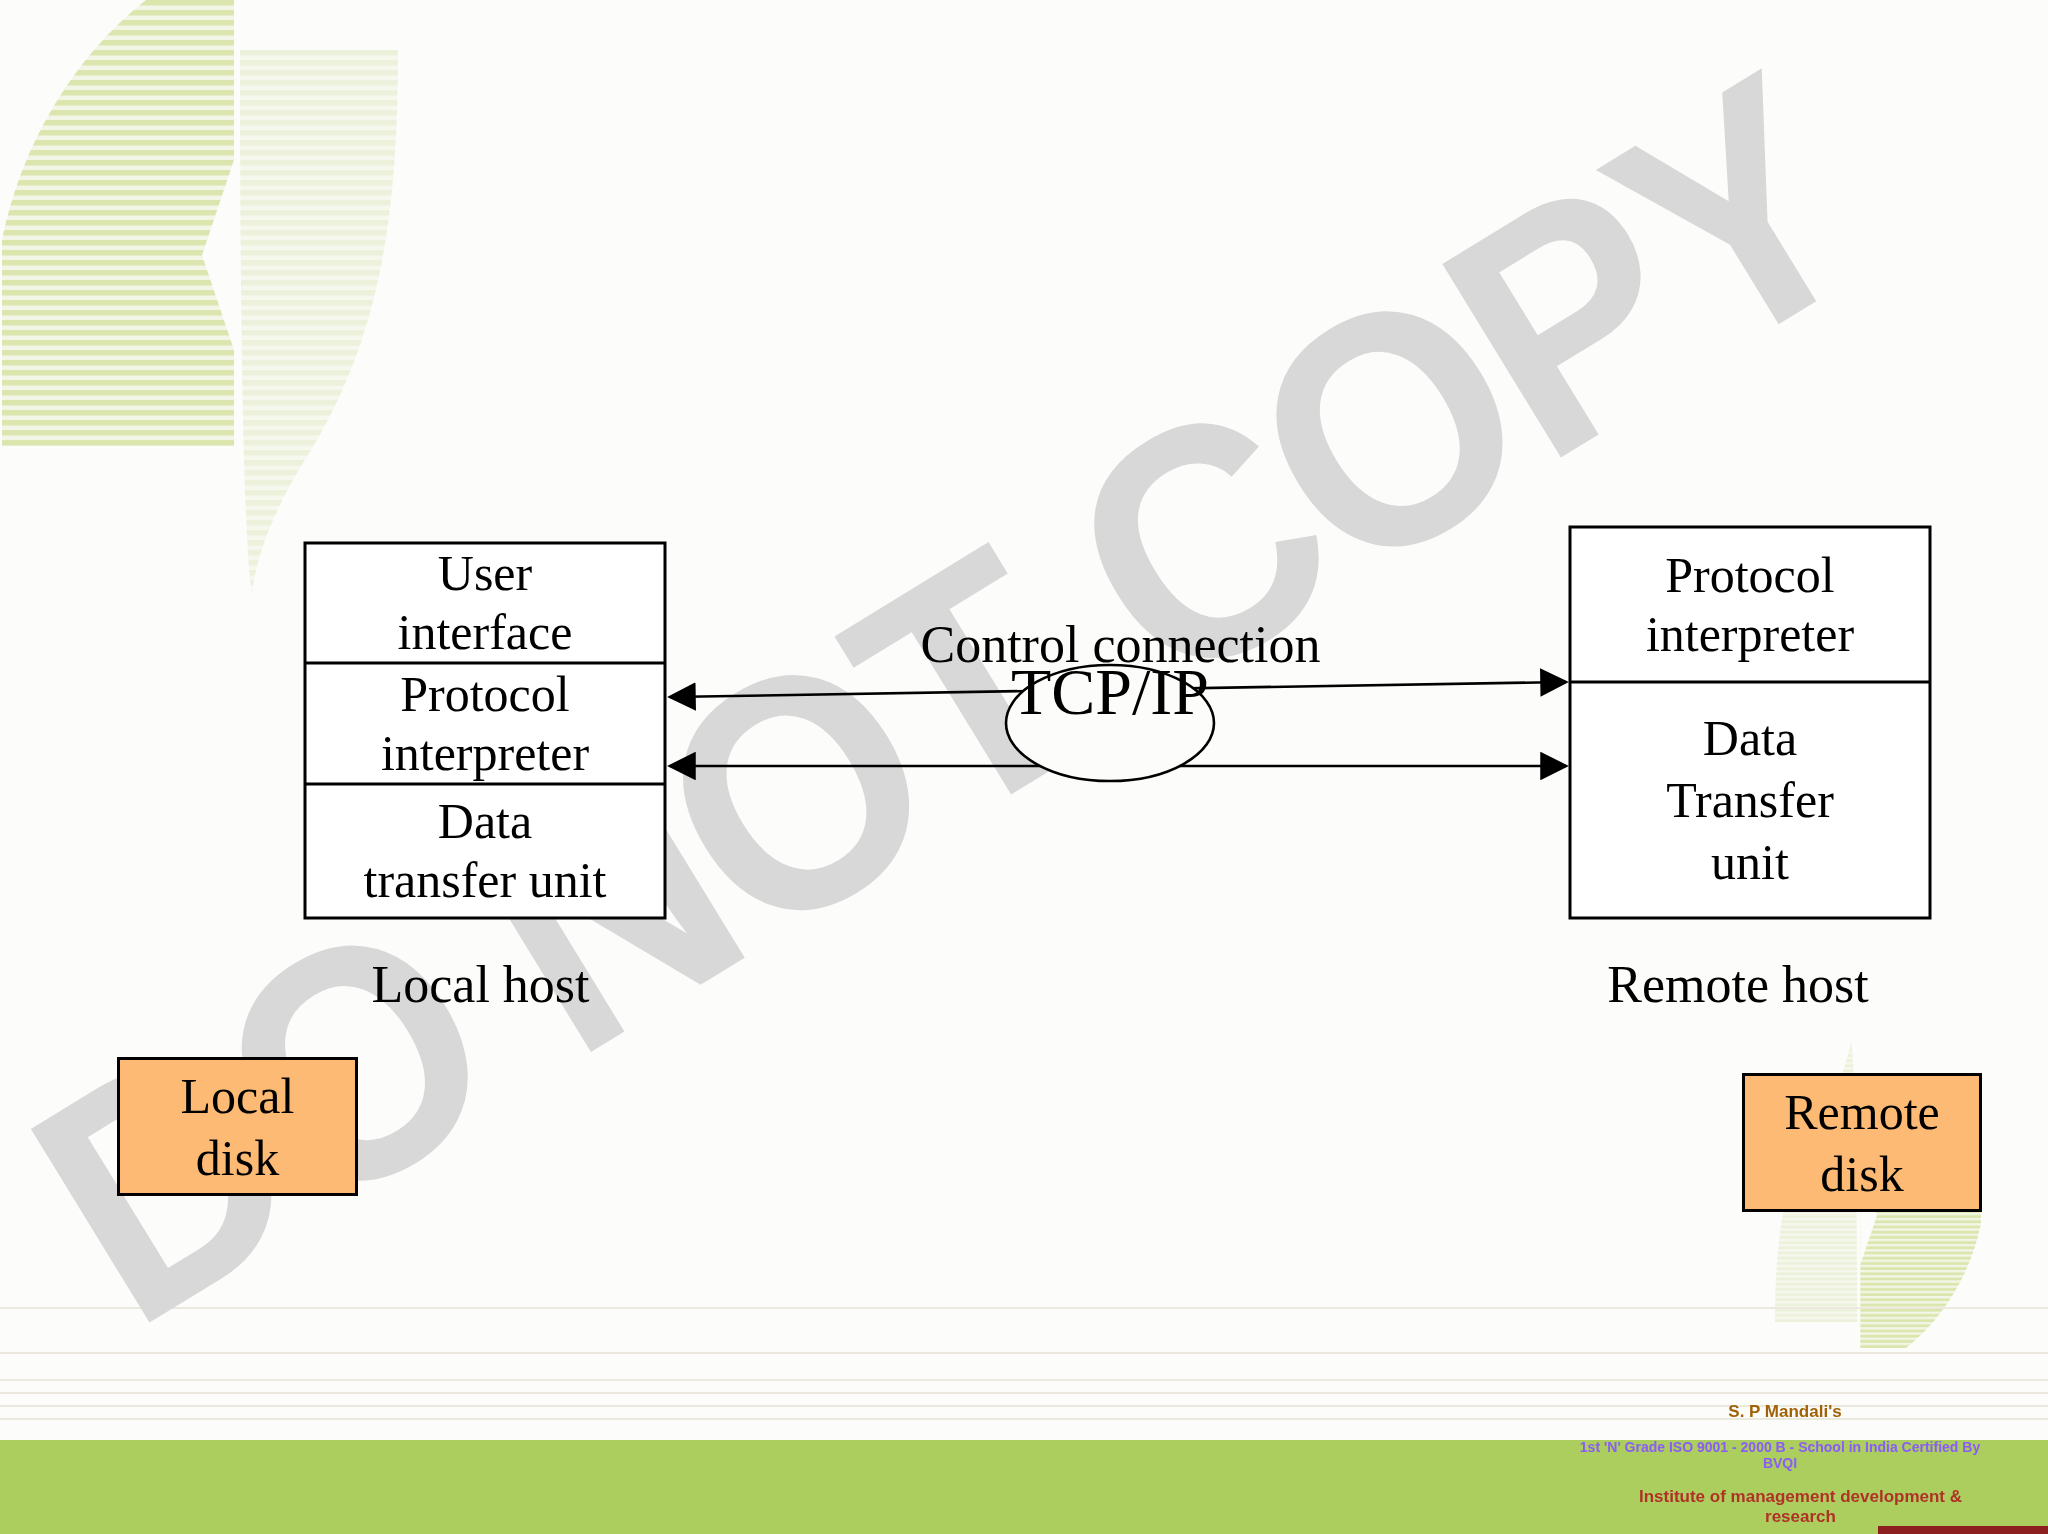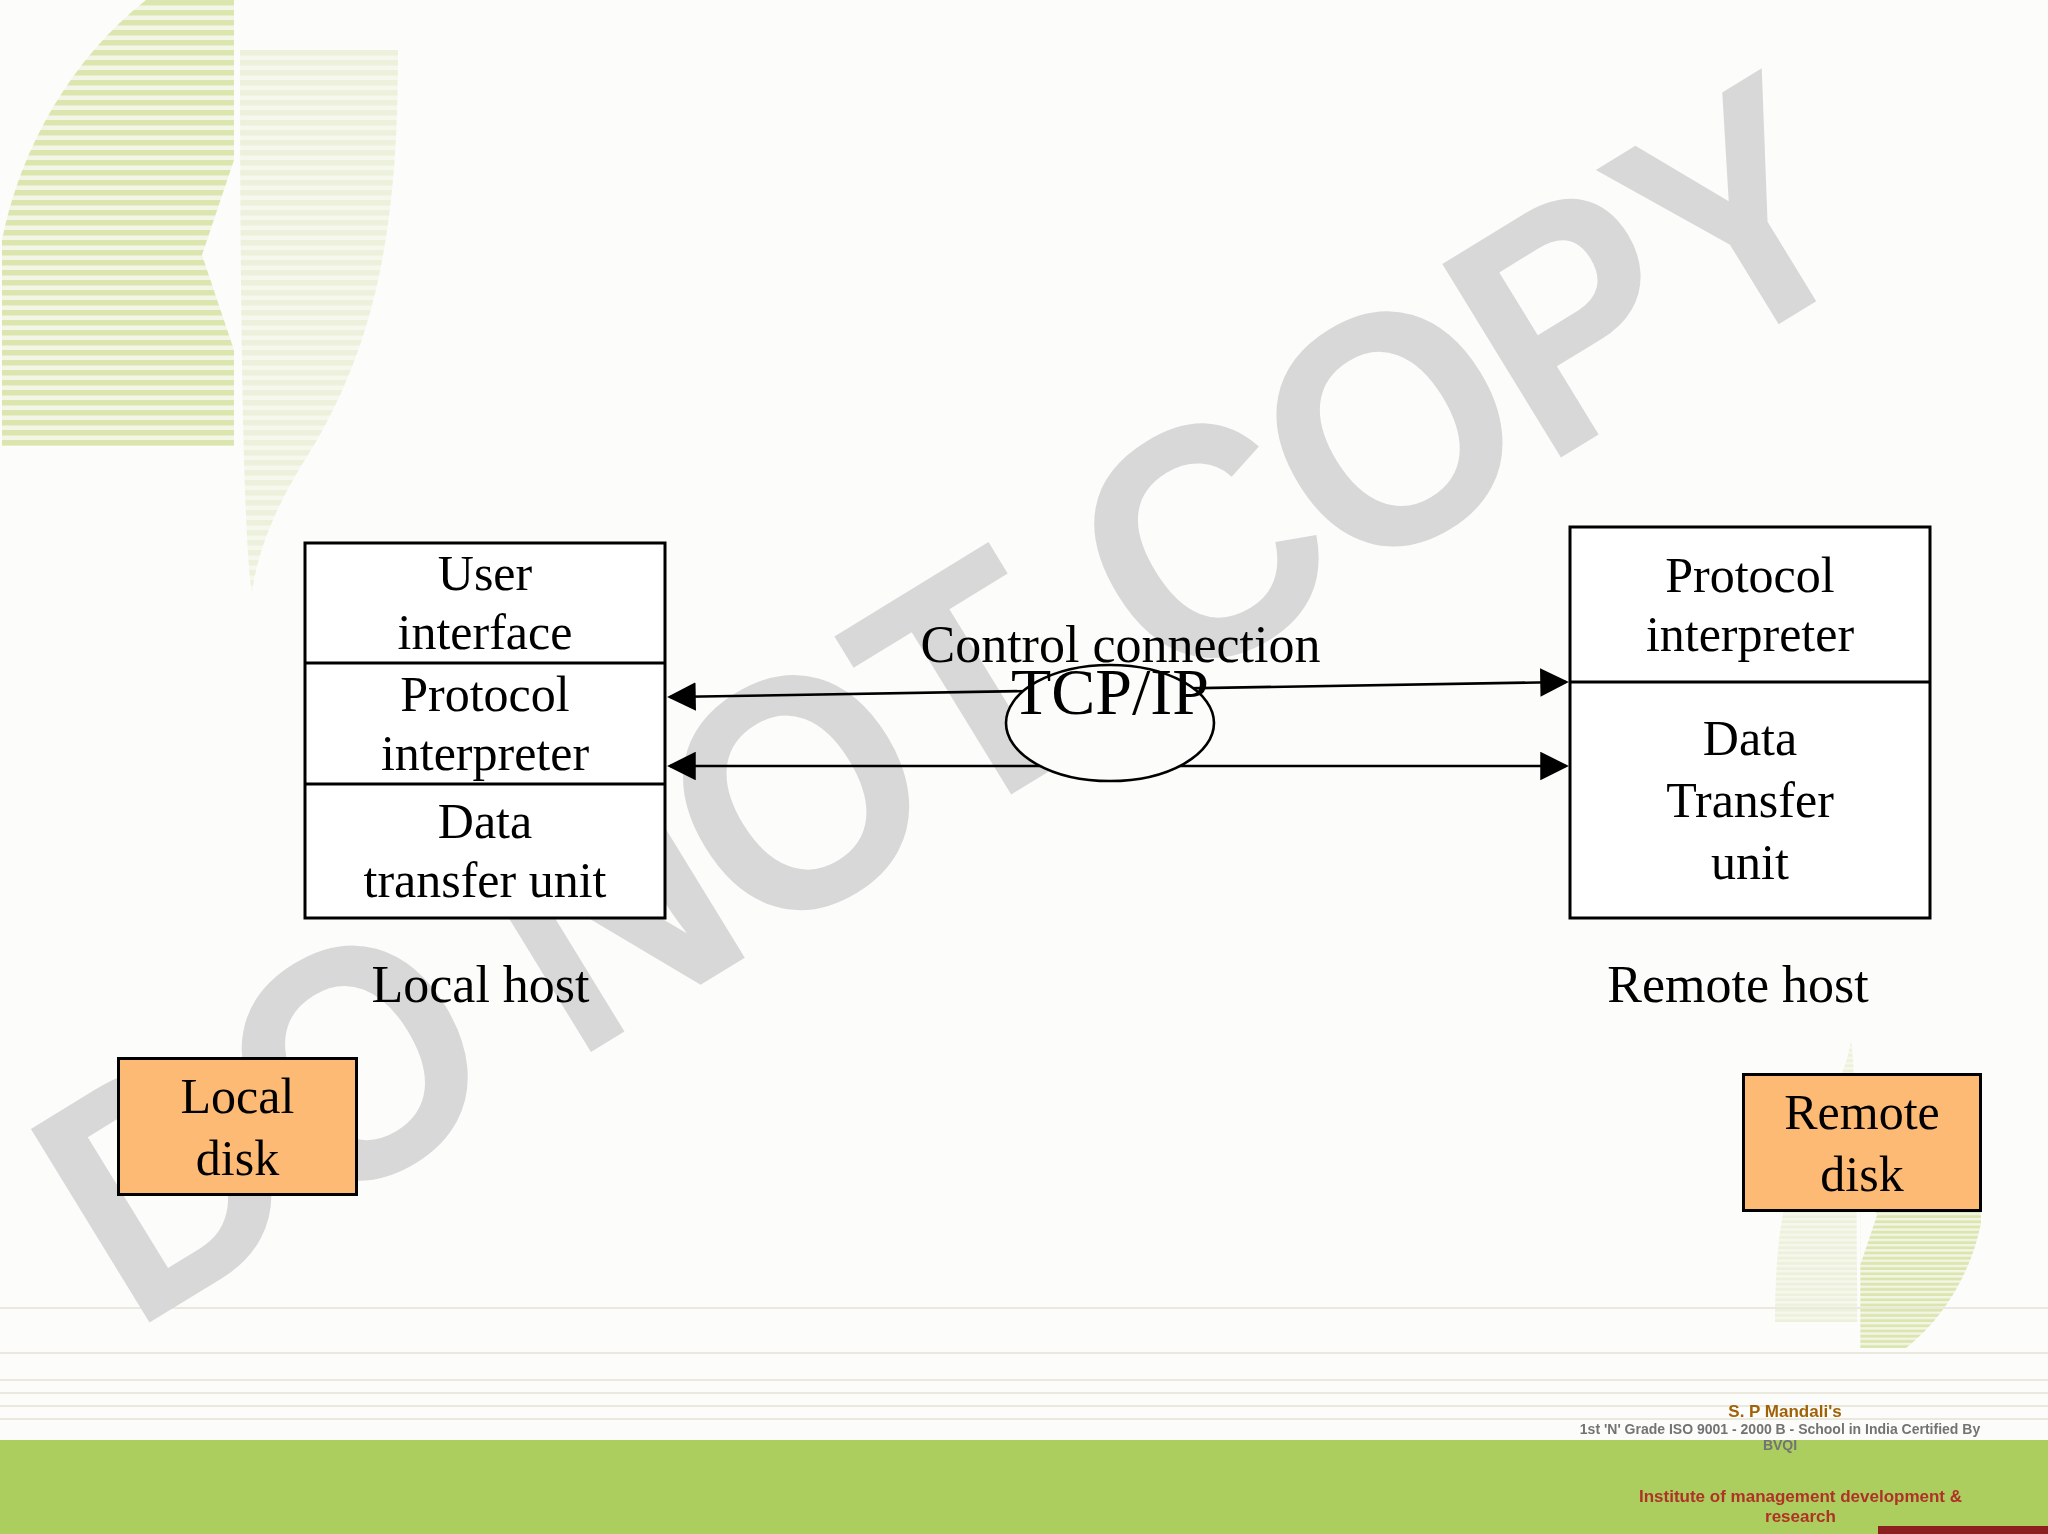--- a/index.html
+++ b/index.html
@@ -119,17 +119,17 @@
   <div class="lbl" style="left:358px;top:955px;width:245px">Local host</div>
   <div class="lbl" style="left:1593px;top:955px;width:290px">Remote host</div>
 
   <div class="diskbox" style="left:117px;top:1057px;width:235px;height:133px">Local
 disk</div>
   <div class="diskbox" style="left:1742px;top:1073px;width:234px;height:133px">Remote
 disk</div>
 
   <div class="greenbar" style="background: rgb(171, 206, 94);"></div>
   <div class="mandali" style="color: #a16207;">S. P Mandali's</div>
-  <div class="isoline" style="color: #737373;">1st 'N' Grade ISO 9001 - 2000 B - School in India Certified By BVQI</div>
+  <div class="isoline" style="color: #8b5cf6; margin-top: 18px;">1st 'N' Grade ISO 9001 - 2000 B - School in India Certified By BVQI</div>
   <div class="institute" style="color: rgb(176, 50, 38);">Institute of management development &amp; research</div>
   <div class="redstrip" style="background: rgb(140, 31, 31);"></div>
 
 </div>
 
 </body></html>

